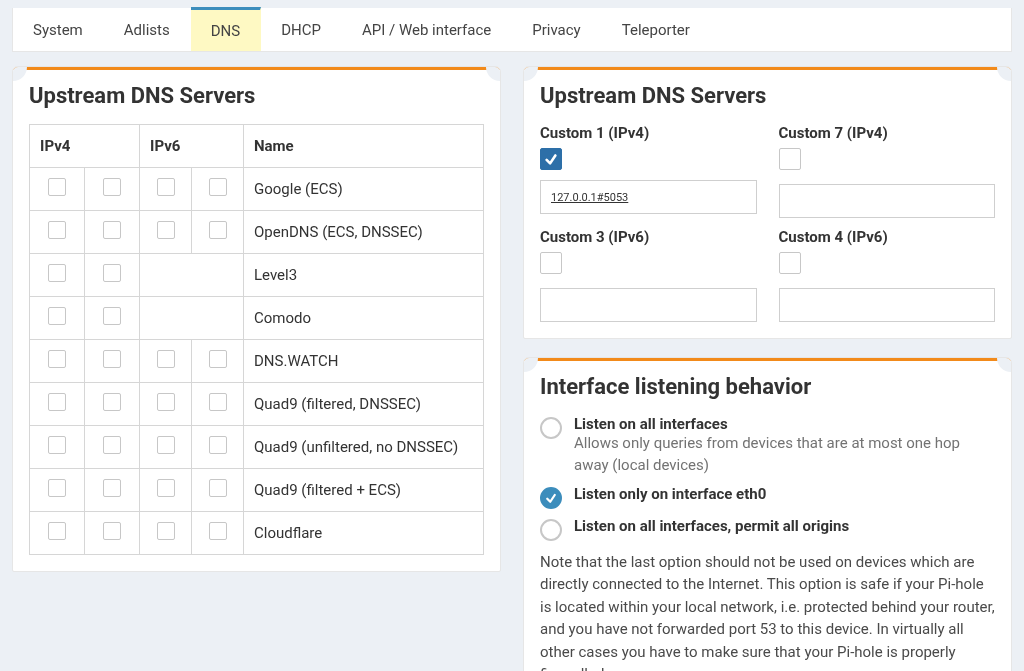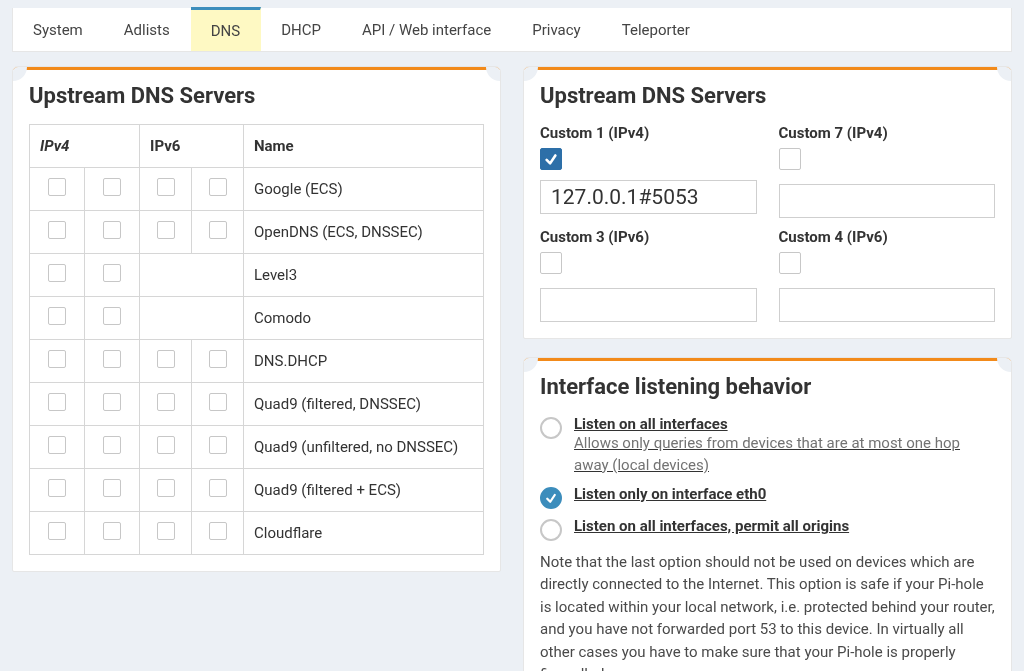--- a/index.html
+++ b/index.html
@@ -25,33 +25,33 @@
   .card{background:#fff;border:1px solid #e6e6e6;border-radius:6px 6px 2px 2px;position:relative;overflow:hidden;margin-bottom:18px;}
   .card::before{content:"";position:absolute;top:0;left:0;right:0;height:3px;background:var(--orange);border-radius:6px 6px 0 0;}
   .card::after{content:"";position:absolute;top:0;left:0;height:14px;width:14px;background:var(--bg);border-bottom-right-radius:14px;}
   .card .card-corner-r{position:absolute;top:0;right:0;height:14px;width:14px;background:var(--bg);border-bottom-left-radius:14px;}
   .card-head{padding:16px 16px 8px 16px;font-size:22px;font-weight:700;color:#333;}
   .card-body{padding:8px 16px 16px 16px;}
   
   table.dns{width:100%;border-collapse:collapse;font-size:15px;}
   table.dns th{font-weight:700;text-align:left;padding:12px 10px;border:1px solid var(--border);}
   table.dns td{border:1px solid var(--border);padding:10px 10px;vertical-align:middle;}
-  .th-ipv4{width:110px;font-style:italic;}
+  .th-ipv4{width:110px;}
   .th-ipv6{width:104px;}
   .chk-cell{width:48px;text-align:center;}
   .fake-chk{width:18px;height:18px;border:1px solid #c7c7c7;display:inline-block;border-radius:2px;background:#fff;}
   
   .custom-grid{display:grid;grid-template-columns:1fr 1fr;gap:10px 22px;}
   .custom-label{font-weight:700;font-size:15px;margin-bottom:6px;}
   .chk-big{width:22px;height:22px;border:1px solid #c7c7c7;display:inline-flex;align-items:center;justify-content:center;border-radius:2px;background:#fff;}
   .chk-big.checked{background:var(--dark-blue);border-color:var(--dark-blue);color:#fff;}
   .chk-big svg{width:14px;height:14px;}
-  input.txt{width:100%;height:34px;border:1px solid #cfcfcf;padding:0 10px;font-size:21px;color:#333;margin-top:10px;}
-  
-  .opt{display:flex;gap:12px;align-items:flex-start;margin-bottom:8px;text-decoration:underline;}
+  input.txt{width:100%;height:34px;border:1px solid #cfcfcf;padding:0 10px;font-size:11px;color:#333;margin-top:10px;text-decoration:underline;}
+  
+  .opt{display:flex;gap:12px;align-items:flex-start;margin-bottom:8px;}
   .radio{width:22px;height:22px;border:2px solid #c7c7c7;border-radius:50%;flex:0 0 22px;display:flex;align-items:center;justify-content:center;background:#fff;margin-top:2px;}
   .radio.checked{background:var(--blue);border-color:var(--blue);}
   .radio.checked svg{width:12px;height:12px;color:#fff;}
   .opt .title{font-weight:700;}
   .opt .desc{color:#737373;font-size:15px;line-height:1.45;}
   .note{color:#4a4a4a;font-size:15px;line-height:1.5;margin-top:10px;}
 </style>
 </head>
 <body>
 
@@ -107,21 +107,21 @@
                   <td class="chk-cell"><span class="fake-chk"></span></td>
                   <td class="chk-cell"><span class="fake-chk"></span></td>
                   <td class="chk-cell" colspan="2"></td>
                   <td>Comodo</td>
                 </tr>
                 <tr>
                   <td class="chk-cell"><span class="fake-chk"></span></td>
                   <td class="chk-cell"><span class="fake-chk"></span></td>
                   <td class="chk-cell"><span class="fake-chk"></span></td>
                   <td class="chk-cell"><span class="fake-chk"></span></td>
-                  <td>DNS.DHCP</td>
+                  <td>DNS.WATCH</td>
                 </tr>
                 <tr>
                   <td class="chk-cell"><span class="fake-chk"></span></td>
                   <td class="chk-cell"><span class="fake-chk"></span></td>
                   <td class="chk-cell"><span class="fake-chk"></span></td>
                   <td class="chk-cell"><span class="fake-chk"></span></td>
                   <td>Quad9 (filtered, DNSSEC)</td>
                 </tr>
                 <tr>
                   <td class="chk-cell"><span class="fake-chk"></span></td>

